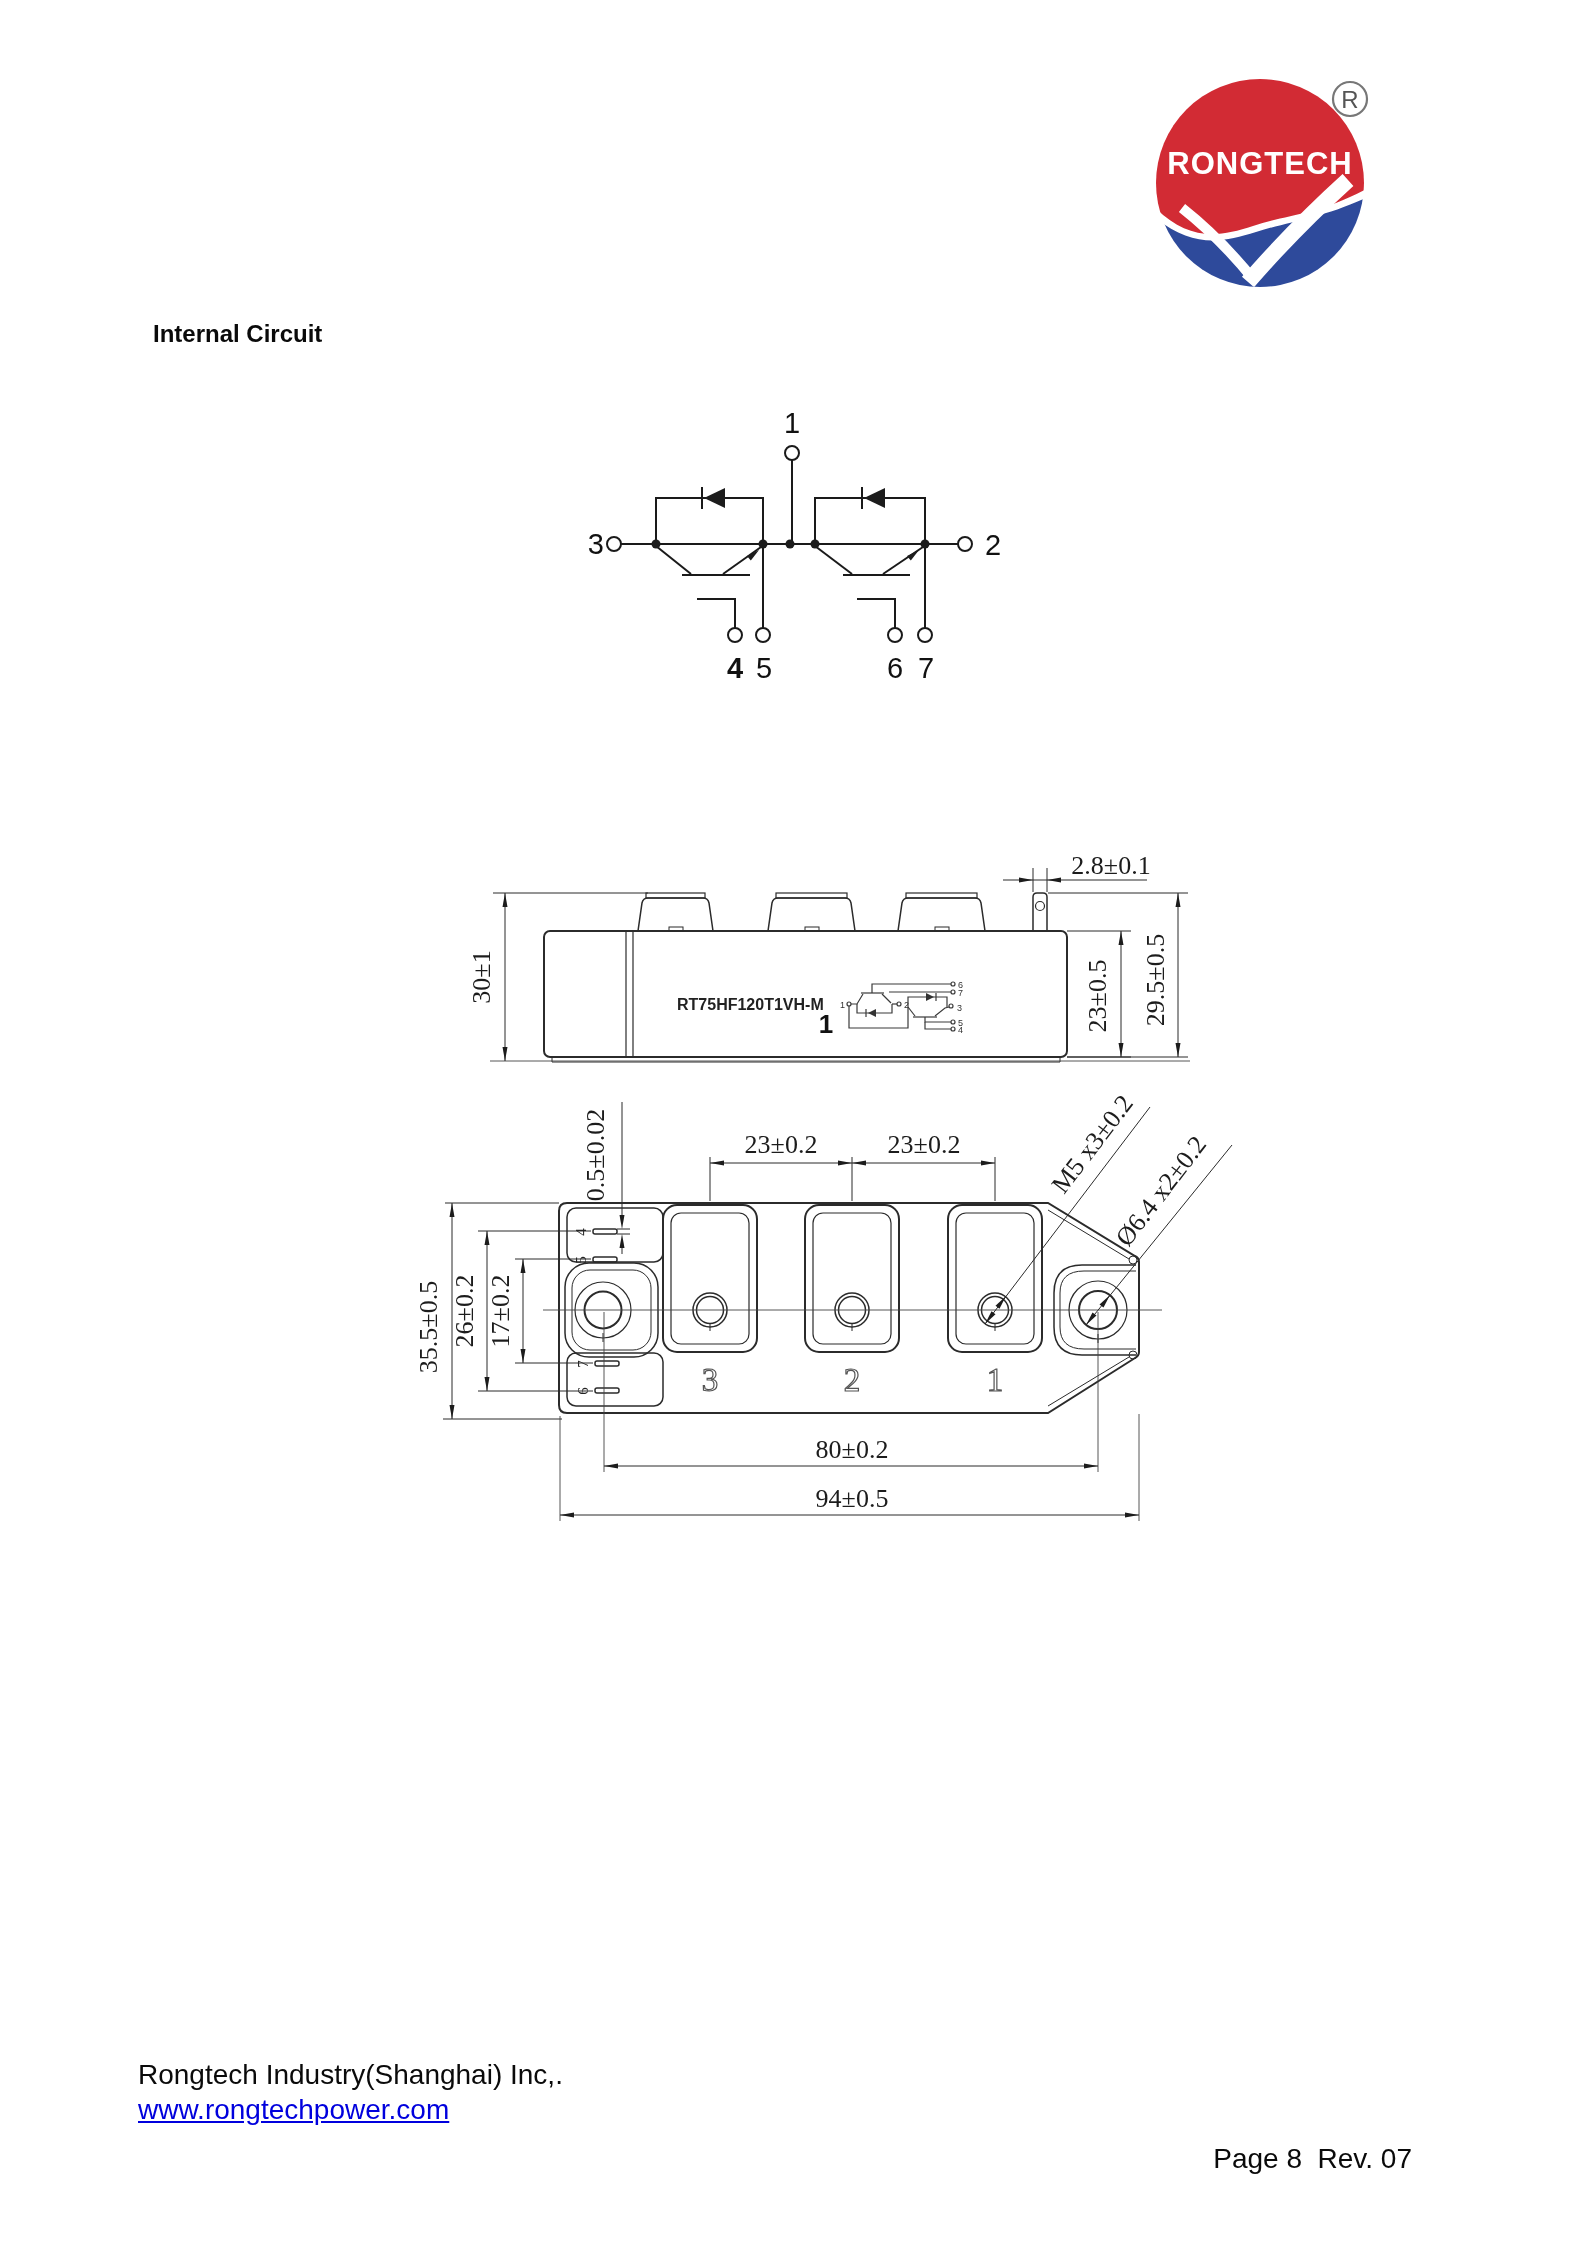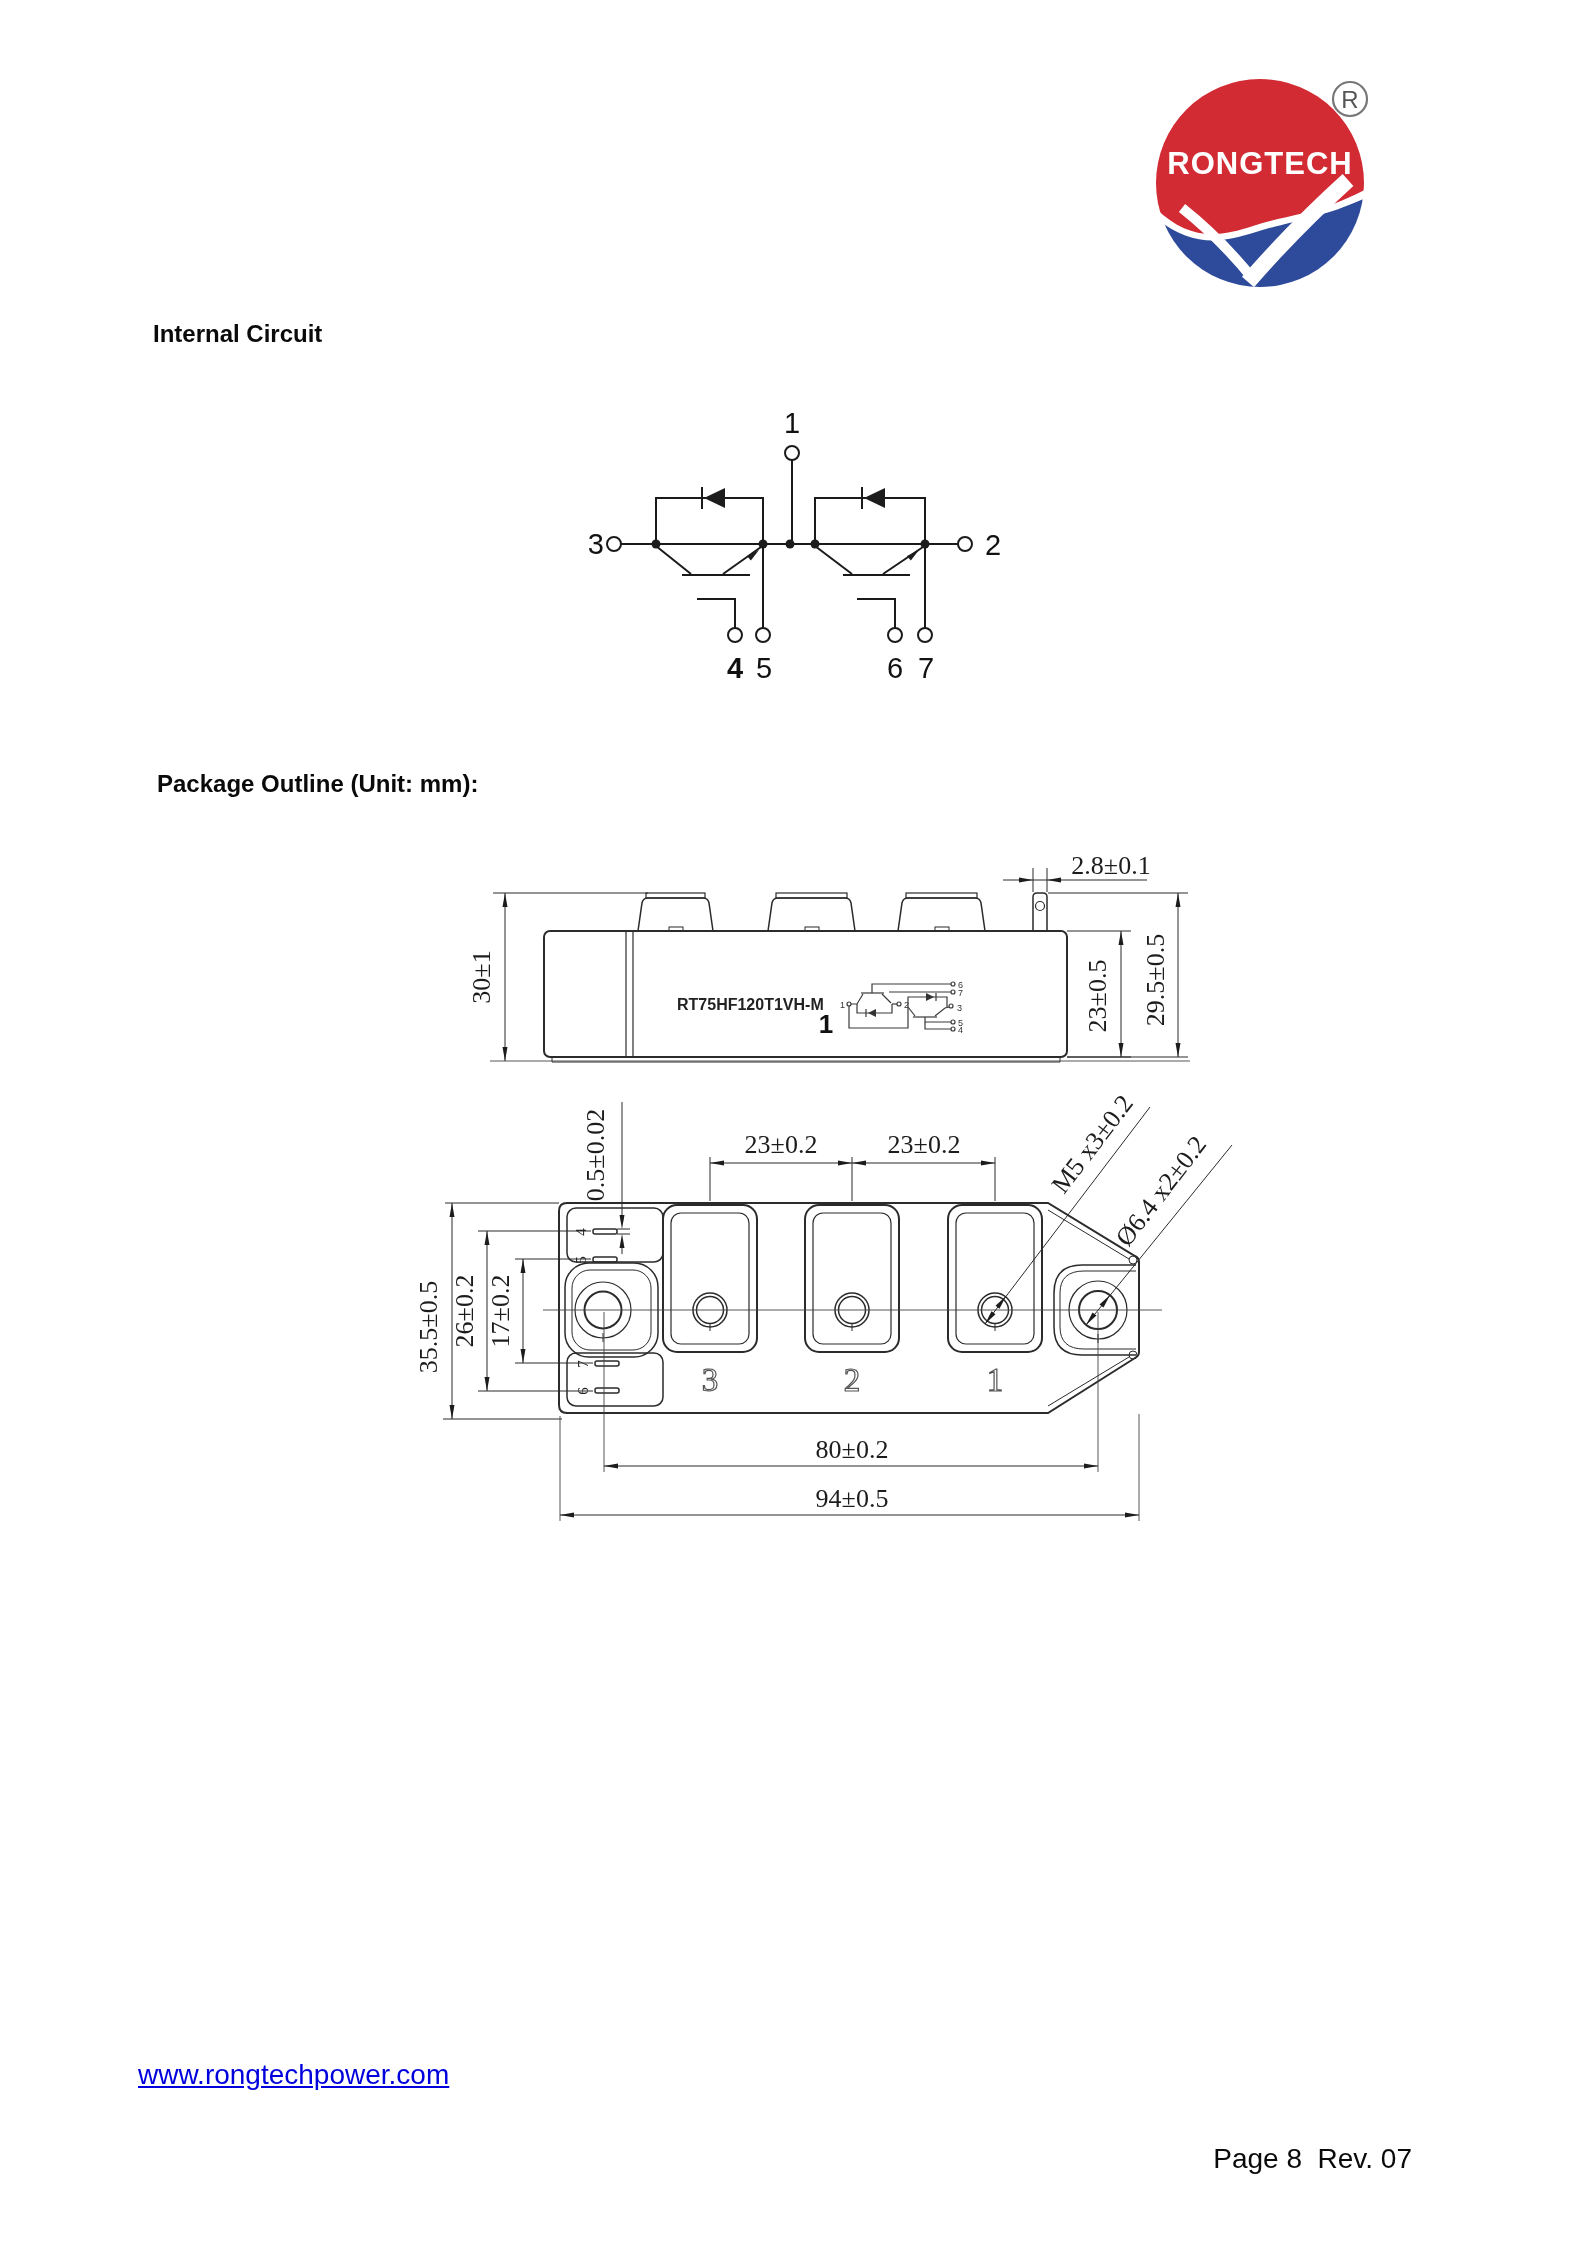--- a/index.html
+++ b/index.html
@@ -45,21 +45,20 @@
     </g>
     <text x="112" y="106" text-anchor="middle" font-size="31" font-weight="bold" fill="#ffffff" letter-spacing="1">RONGTECH</text>
     <g>
       <circle cx="202" cy="31" r="17" fill="#ffffff" stroke="#777" stroke-width="2.2"></circle>
       <text x="202" y="40" text-anchor="middle" font-size="24" font-family="Liberation Serif,serif" fill="#555">R</text>
     </g>
   </svg>
 
   <div class="abs heading" style="left:153px;top:320px;">Internal Circuit</div>
 
-  <div class="abs heading" style="left:157px;top:770px;">Package Outline (Unit: mm):</div>
 
   <svg class="abs" style="left:560px;top:395px;" width="470" height="310" viewBox="0 0 470 310">
 
     <text class="cirlab" x="232" y="38" text-anchor="middle">1</text>
     <circle class="cir" cx="232" cy="58" r="7"></circle>
     <line class="wire" x1="232" y1="65" x2="232" y2="149"></line>
 
     <text class="cirlab" x="44" y="159" text-anchor="end">3</text>
     <circle class="cir" cx="54" cy="149" r="7"></circle>
     <line class="wire" x1="61" y1="149" x2="96" y2="149"></line>
@@ -349,20 +348,21 @@
         <line class="thin" x1="719" y1="564" x2="719" y2="671"></line>
         <line class="ln1" x1="140" y1="665" x2="719" y2="665"></line>
         <polygon class="arr" points="140,665 154,662.5 154,667.5"></polygon>
         <polygon class="arr" points="719,665 705,662.5 705,667.5"></polygon>
         <text class="dim" x="432" y="657" text-anchor="middle">94±0.5</text>
       </g>
     </g>
   </svg>
 
   <div class="abs" style="left:138px;top:2057px;width:600px;">
+    <div class="footer-line">Rongtech Industry(Shanghai) Inc,.</div>
     <div class="footer-line"><span class="footer-link">www.rongtechpower.com</span></div>
   </div>
 
   <div class="abs footer-right" style="left:1050px;top:2074px;width:362px;">
     <div>Page 8  Rev. 07</div>
     <div>04/10/2018</div>
   </div>
 
 </div>
 

